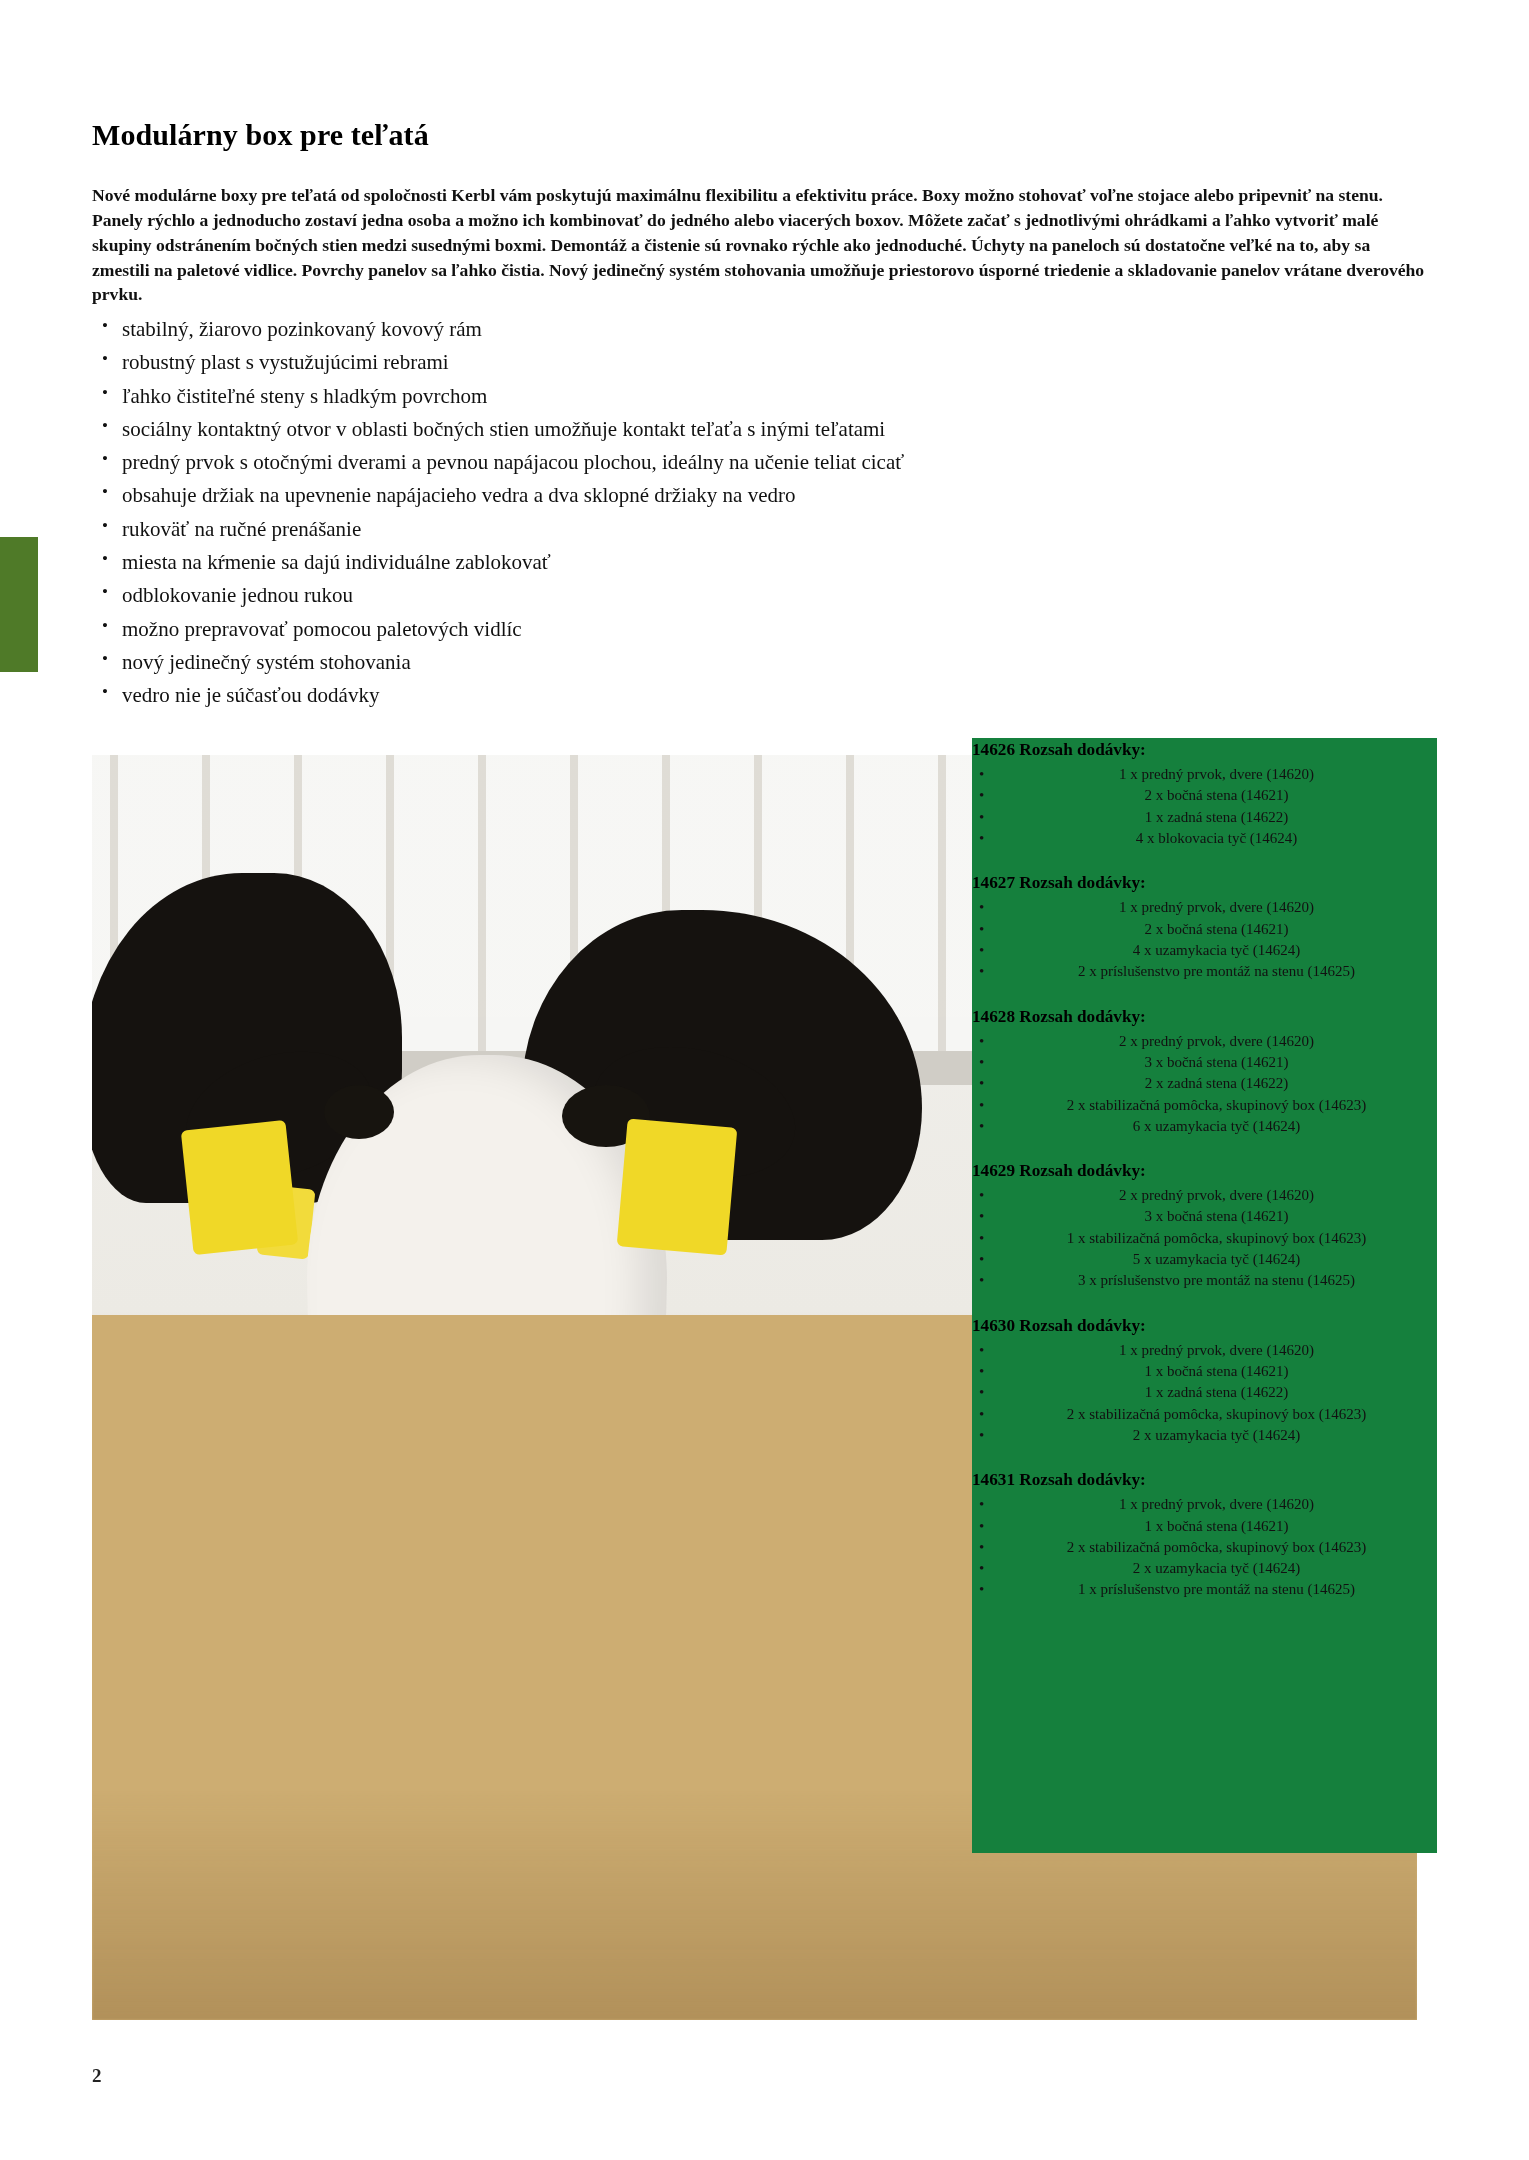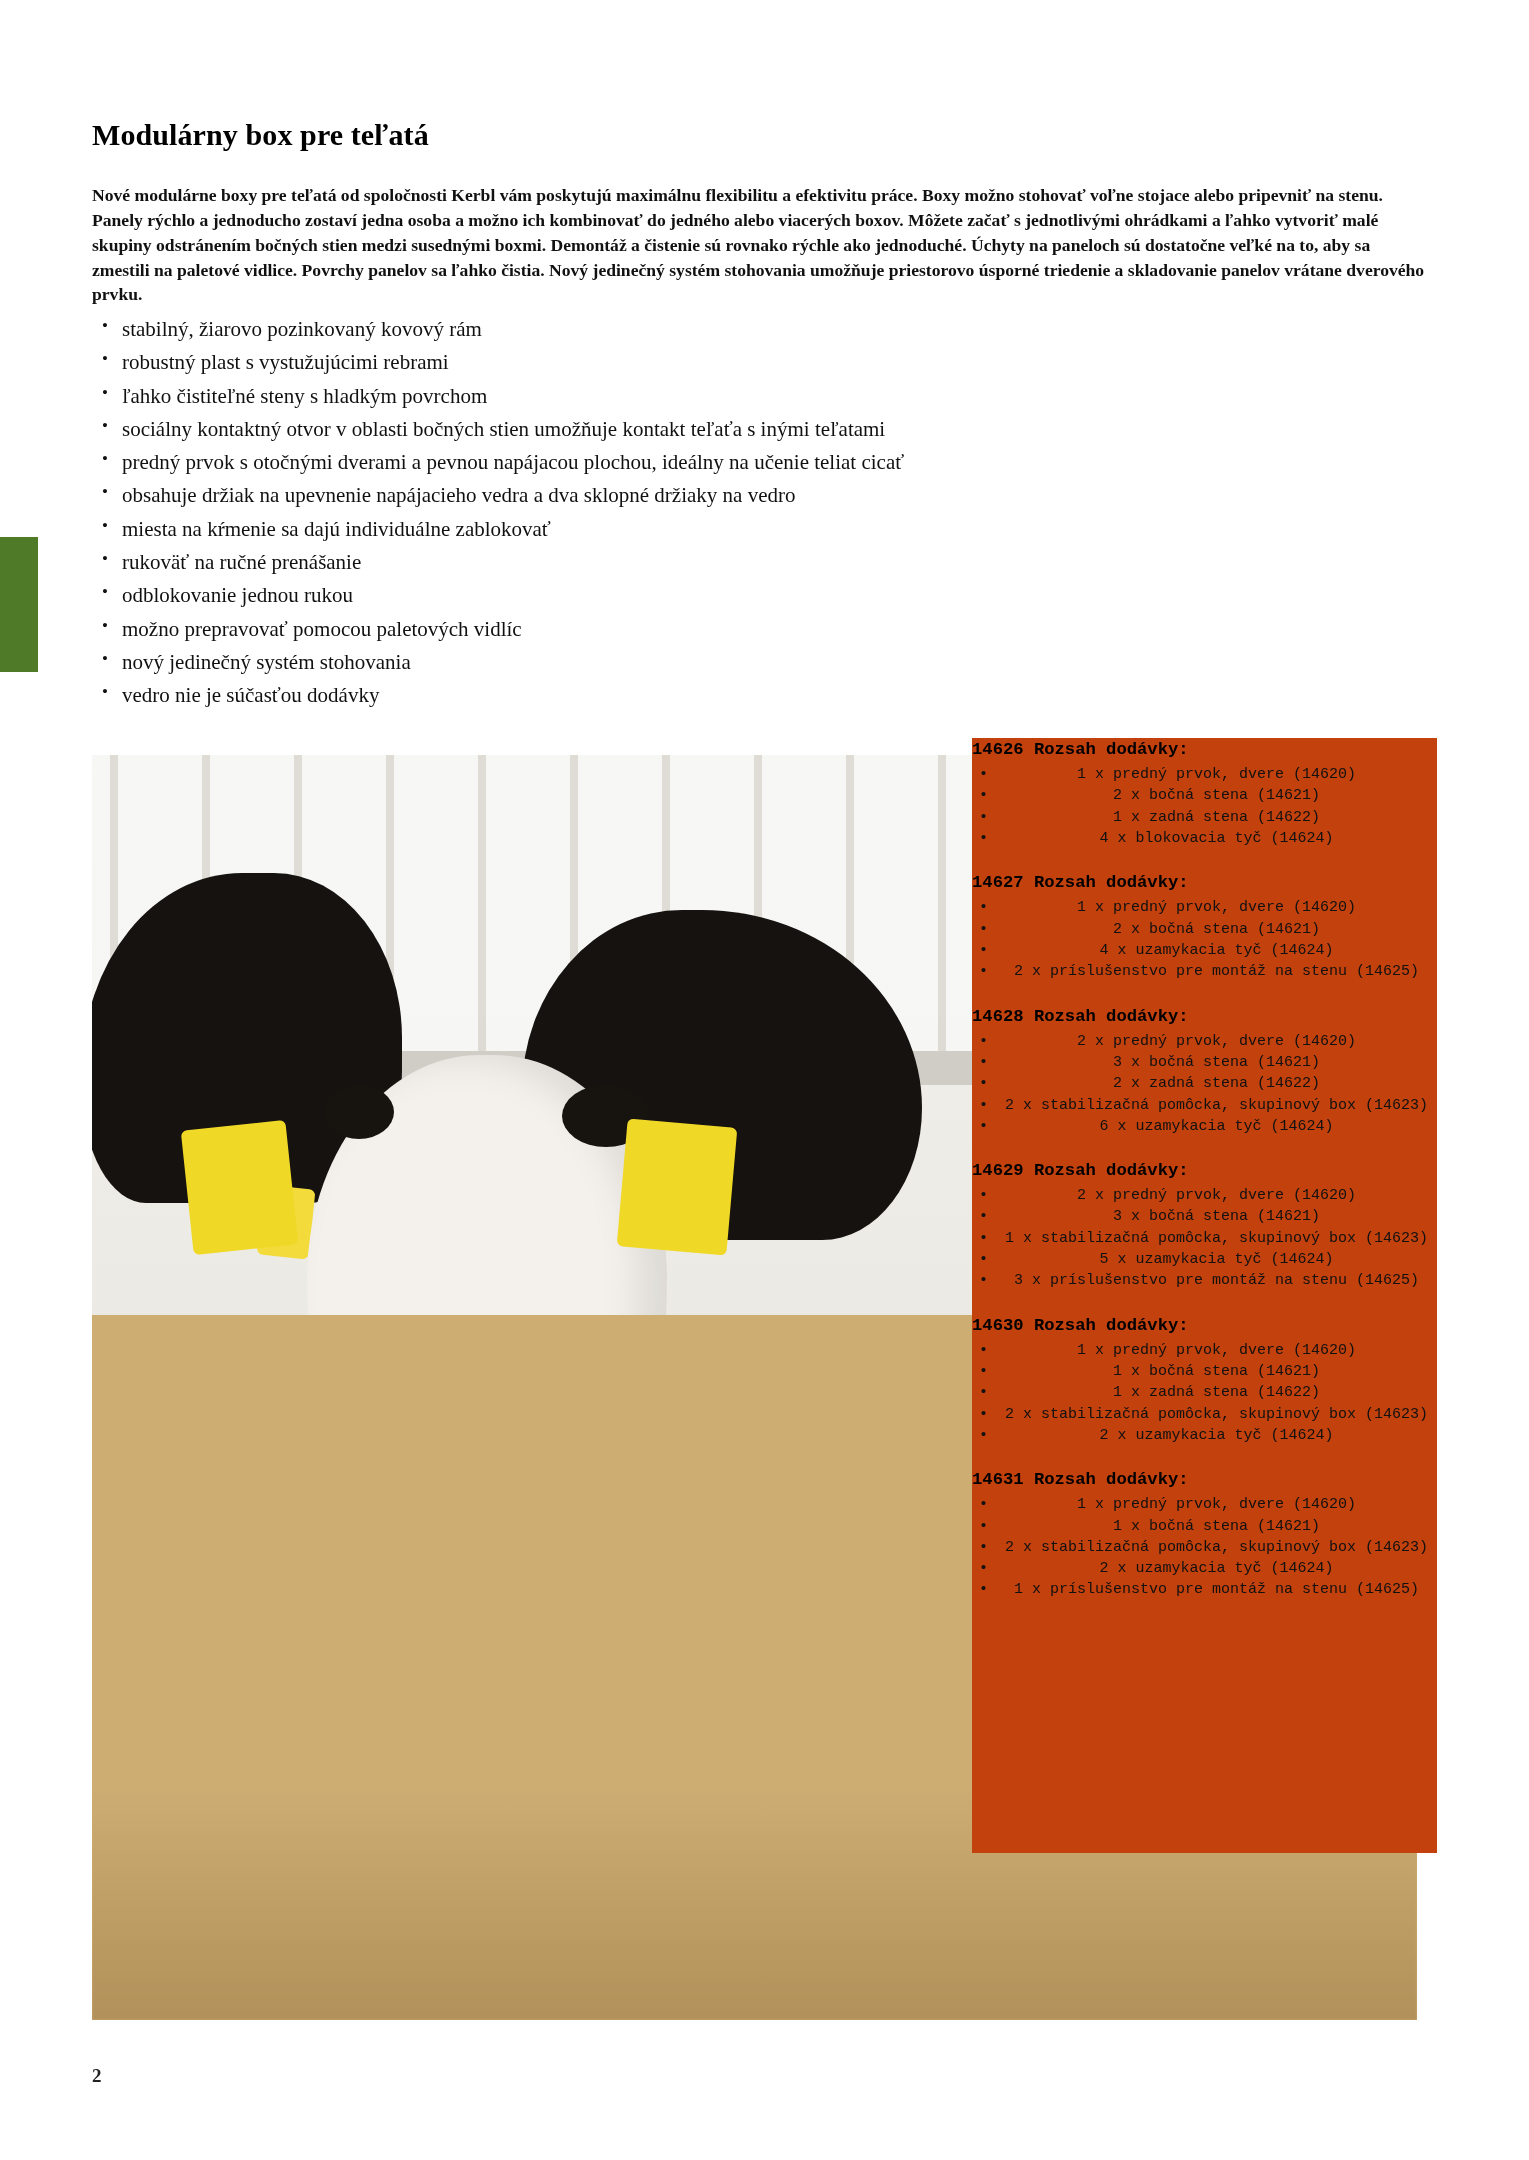--- a/index.html
+++ b/index.html
@@ -93,23 +93,22 @@
     overflow: hidden;
     background: #d9cdb4;
   }
   
   .list-panel {
     position: absolute;
     left: 880px;
     top: 728px;
     width: 465px;
     height: 1115px;
-    background: #c2410c;
+    background: #15803d;
     z-index: 5;
-    font-family: Liberation Mono, monospace;
   }
 
   .spec-group {
     margin-bottom: 22px;
   }
   .spec-head {
     font-size: 17.2px;
     font-weight: bold;
     color: #000;
     margin: 0 0 2px 0;
@@ -285,22 +284,22 @@
 
   <p class="intro">Nové modulárne boxy pre teľatá od spoločnosti Kerbl vám poskytujú maximálnu flexibilitu a efektivitu práce. Boxy možno stohovať voľne stojace alebo pripevniť na stenu. Panely rýchlo a jednoducho zostaví jedna osoba a možno ich kombinovať do jedného alebo viacerých boxov. Môžete začať s jednotlivými ohrádkami a ľahko vytvoriť malé skupiny odstránením bočných stien medzi susednými boxmi. Demontáž a čistenie sú rovnako rýchle ako jednoduché. Úchyty na paneloch sú dostatočne veľké na to, aby sa zmestili na paletové vidlice. Povrchy panelov sa ľahko čistia. Nový jedinečný systém stohovania umožňuje priestorovo úsporné triedenie a skladovanie panelov vrátane dverového prvku.</p>
 
   <ul class="features">
       <li>stabilný, žiarovo pozinkovaný kovový rám</li>
       <li>robustný plast s vystužujúcimi rebrami</li>
       <li>ľahko čistiteľné steny s hladkým povrchom</li>
       <li>sociálny kontaktný otvor v oblasti bočných stien umožňuje kontakt teľaťa s inými teľatami</li>
       <li>predný prvok s otočnými dverami a pevnou napájacou plochou, ideálny na učenie teliat cicať</li>
       <li>obsahuje držiak na upevnenie napájacieho vedra a dva sklopné držiaky na vedro</li>
+      <li>rukoväť na ručné prenášanie</li>
       <li>miesta na kŕmenie sa dajú individuálne zablokovať</li>
-      <li>rukoväť na ručné prenášanie</li>
       <li>odblokovanie jednou rukou</li>
       <li>možno prepravovať pomocou paletových vidlíc</li>
       <li>nový jedinečný systém stohovania</li>
       <li>vedro nie je súčasťou dodávky</li>
     </ul>
 
   <div class="photo">
     <div class="ph-bg"></div>
     <div class="bars"></div>
     <div class="cow-back-left"></div>

